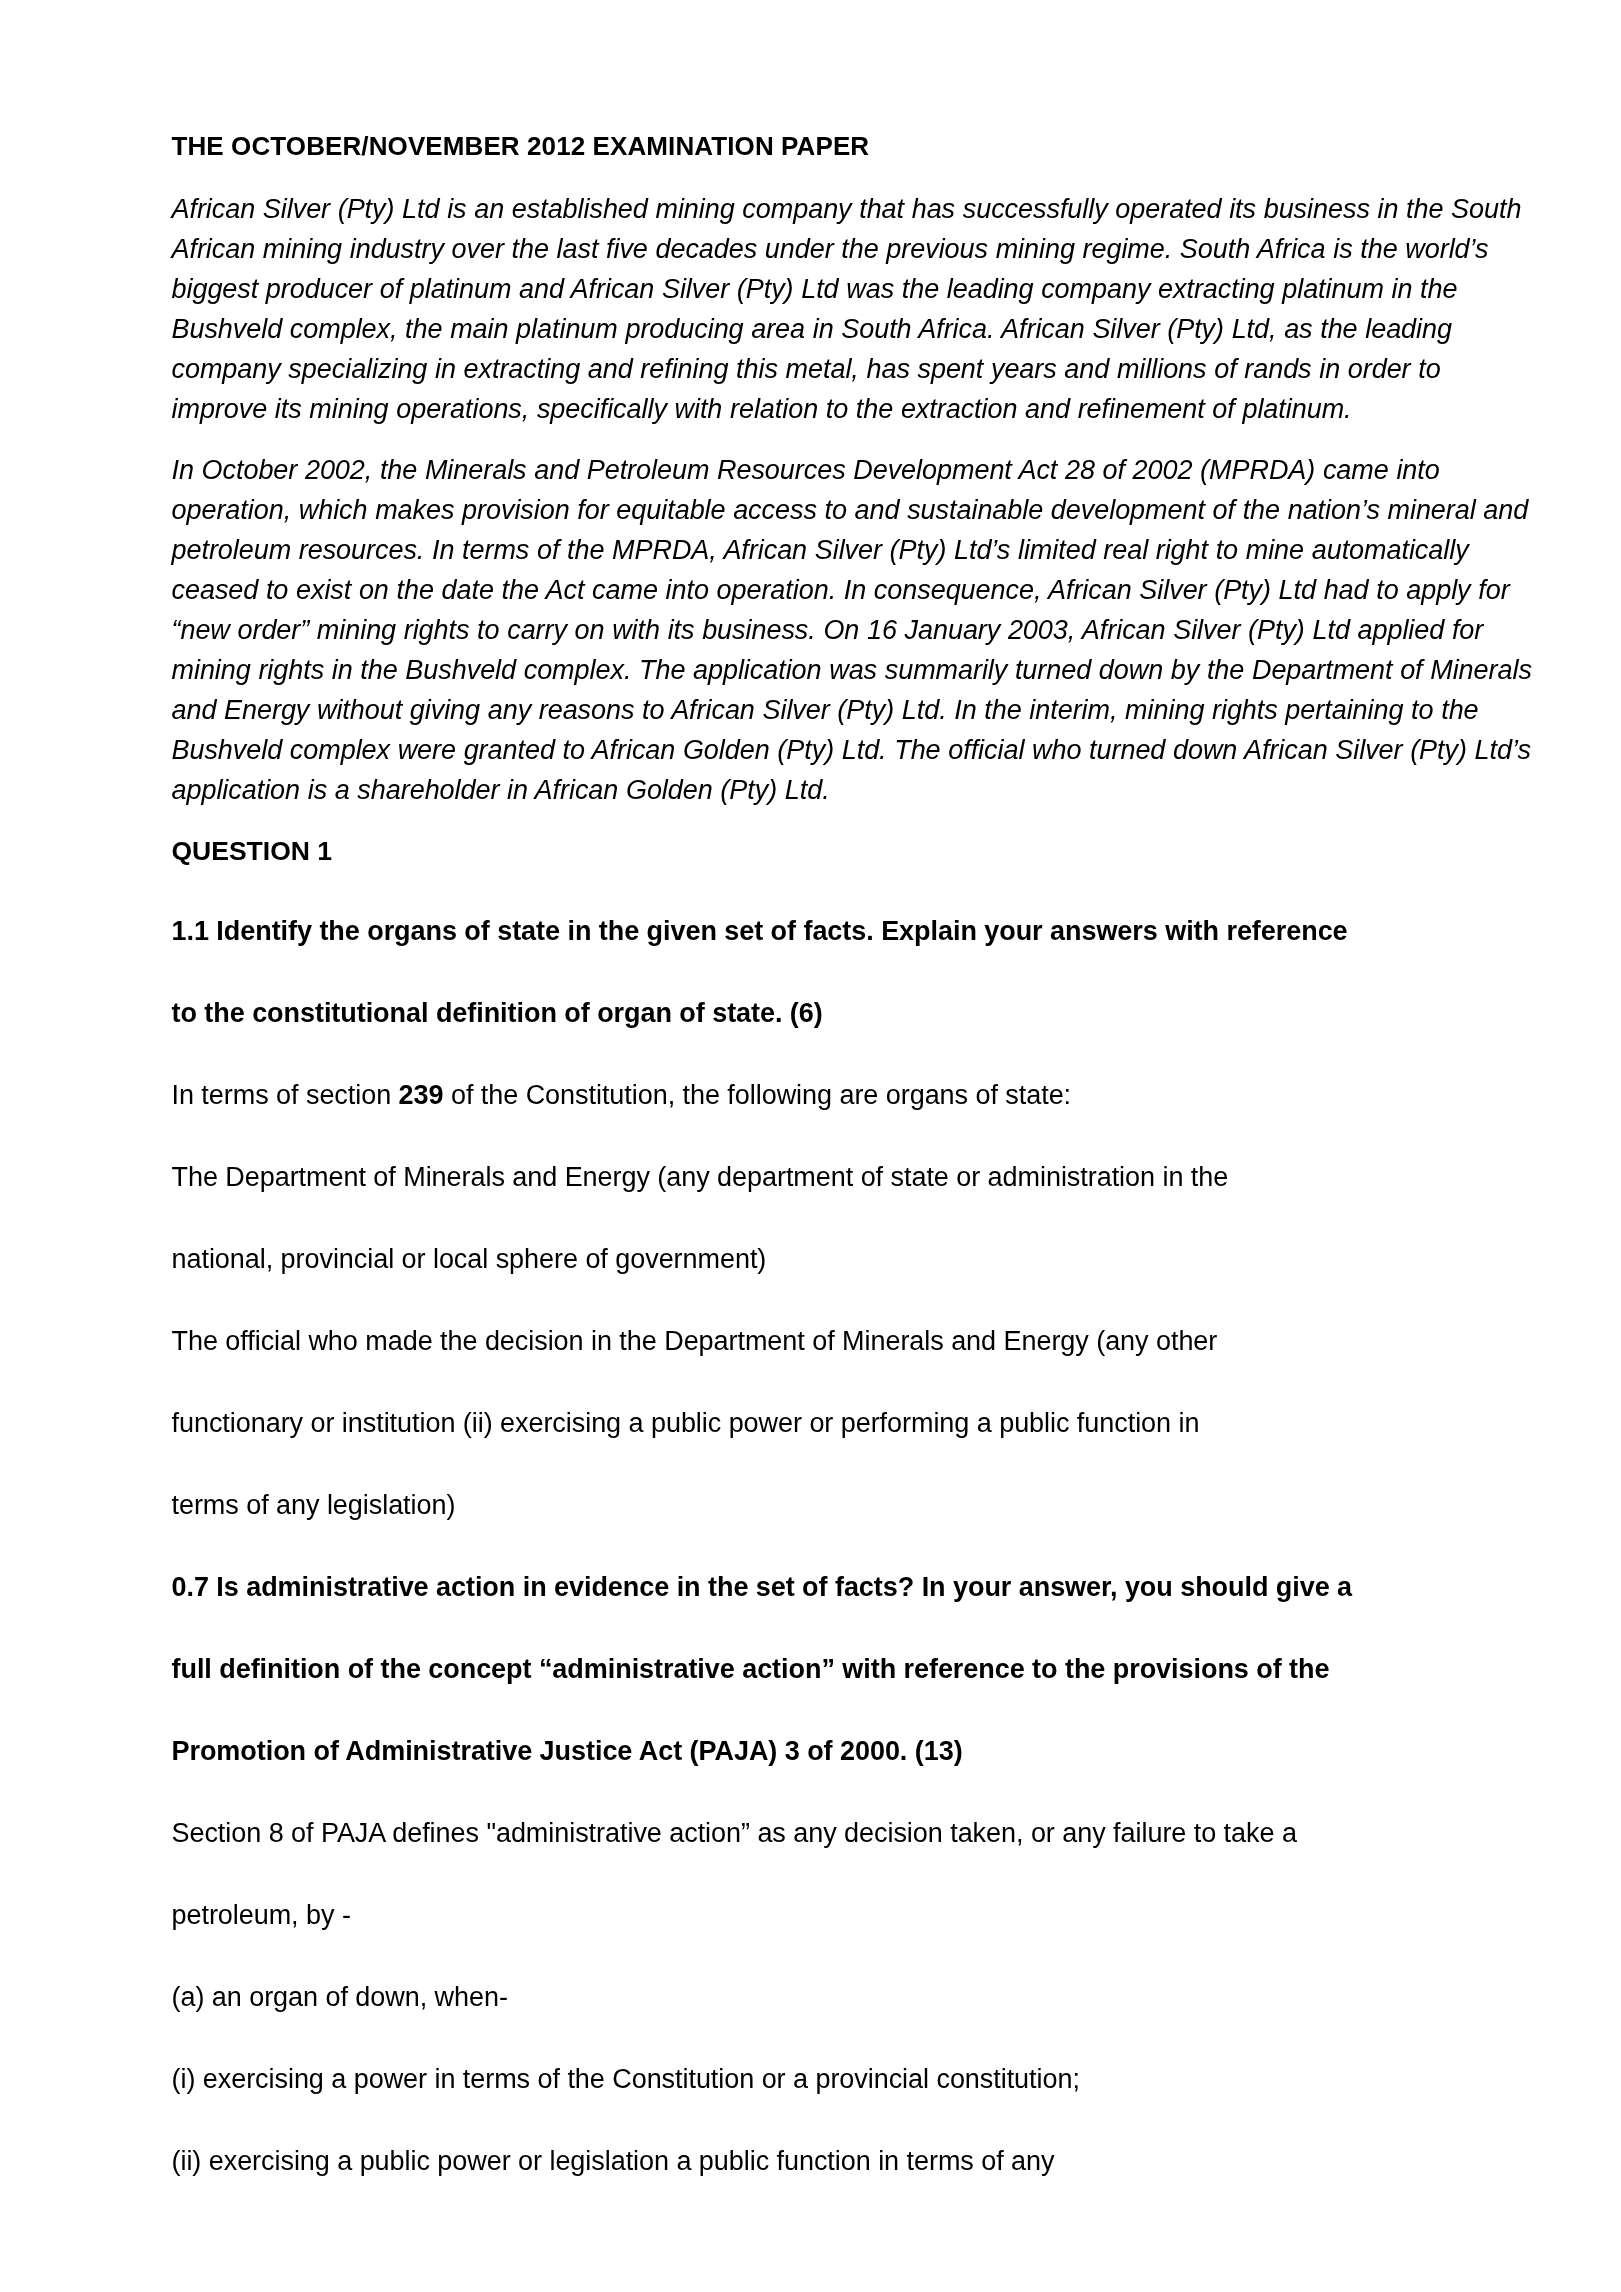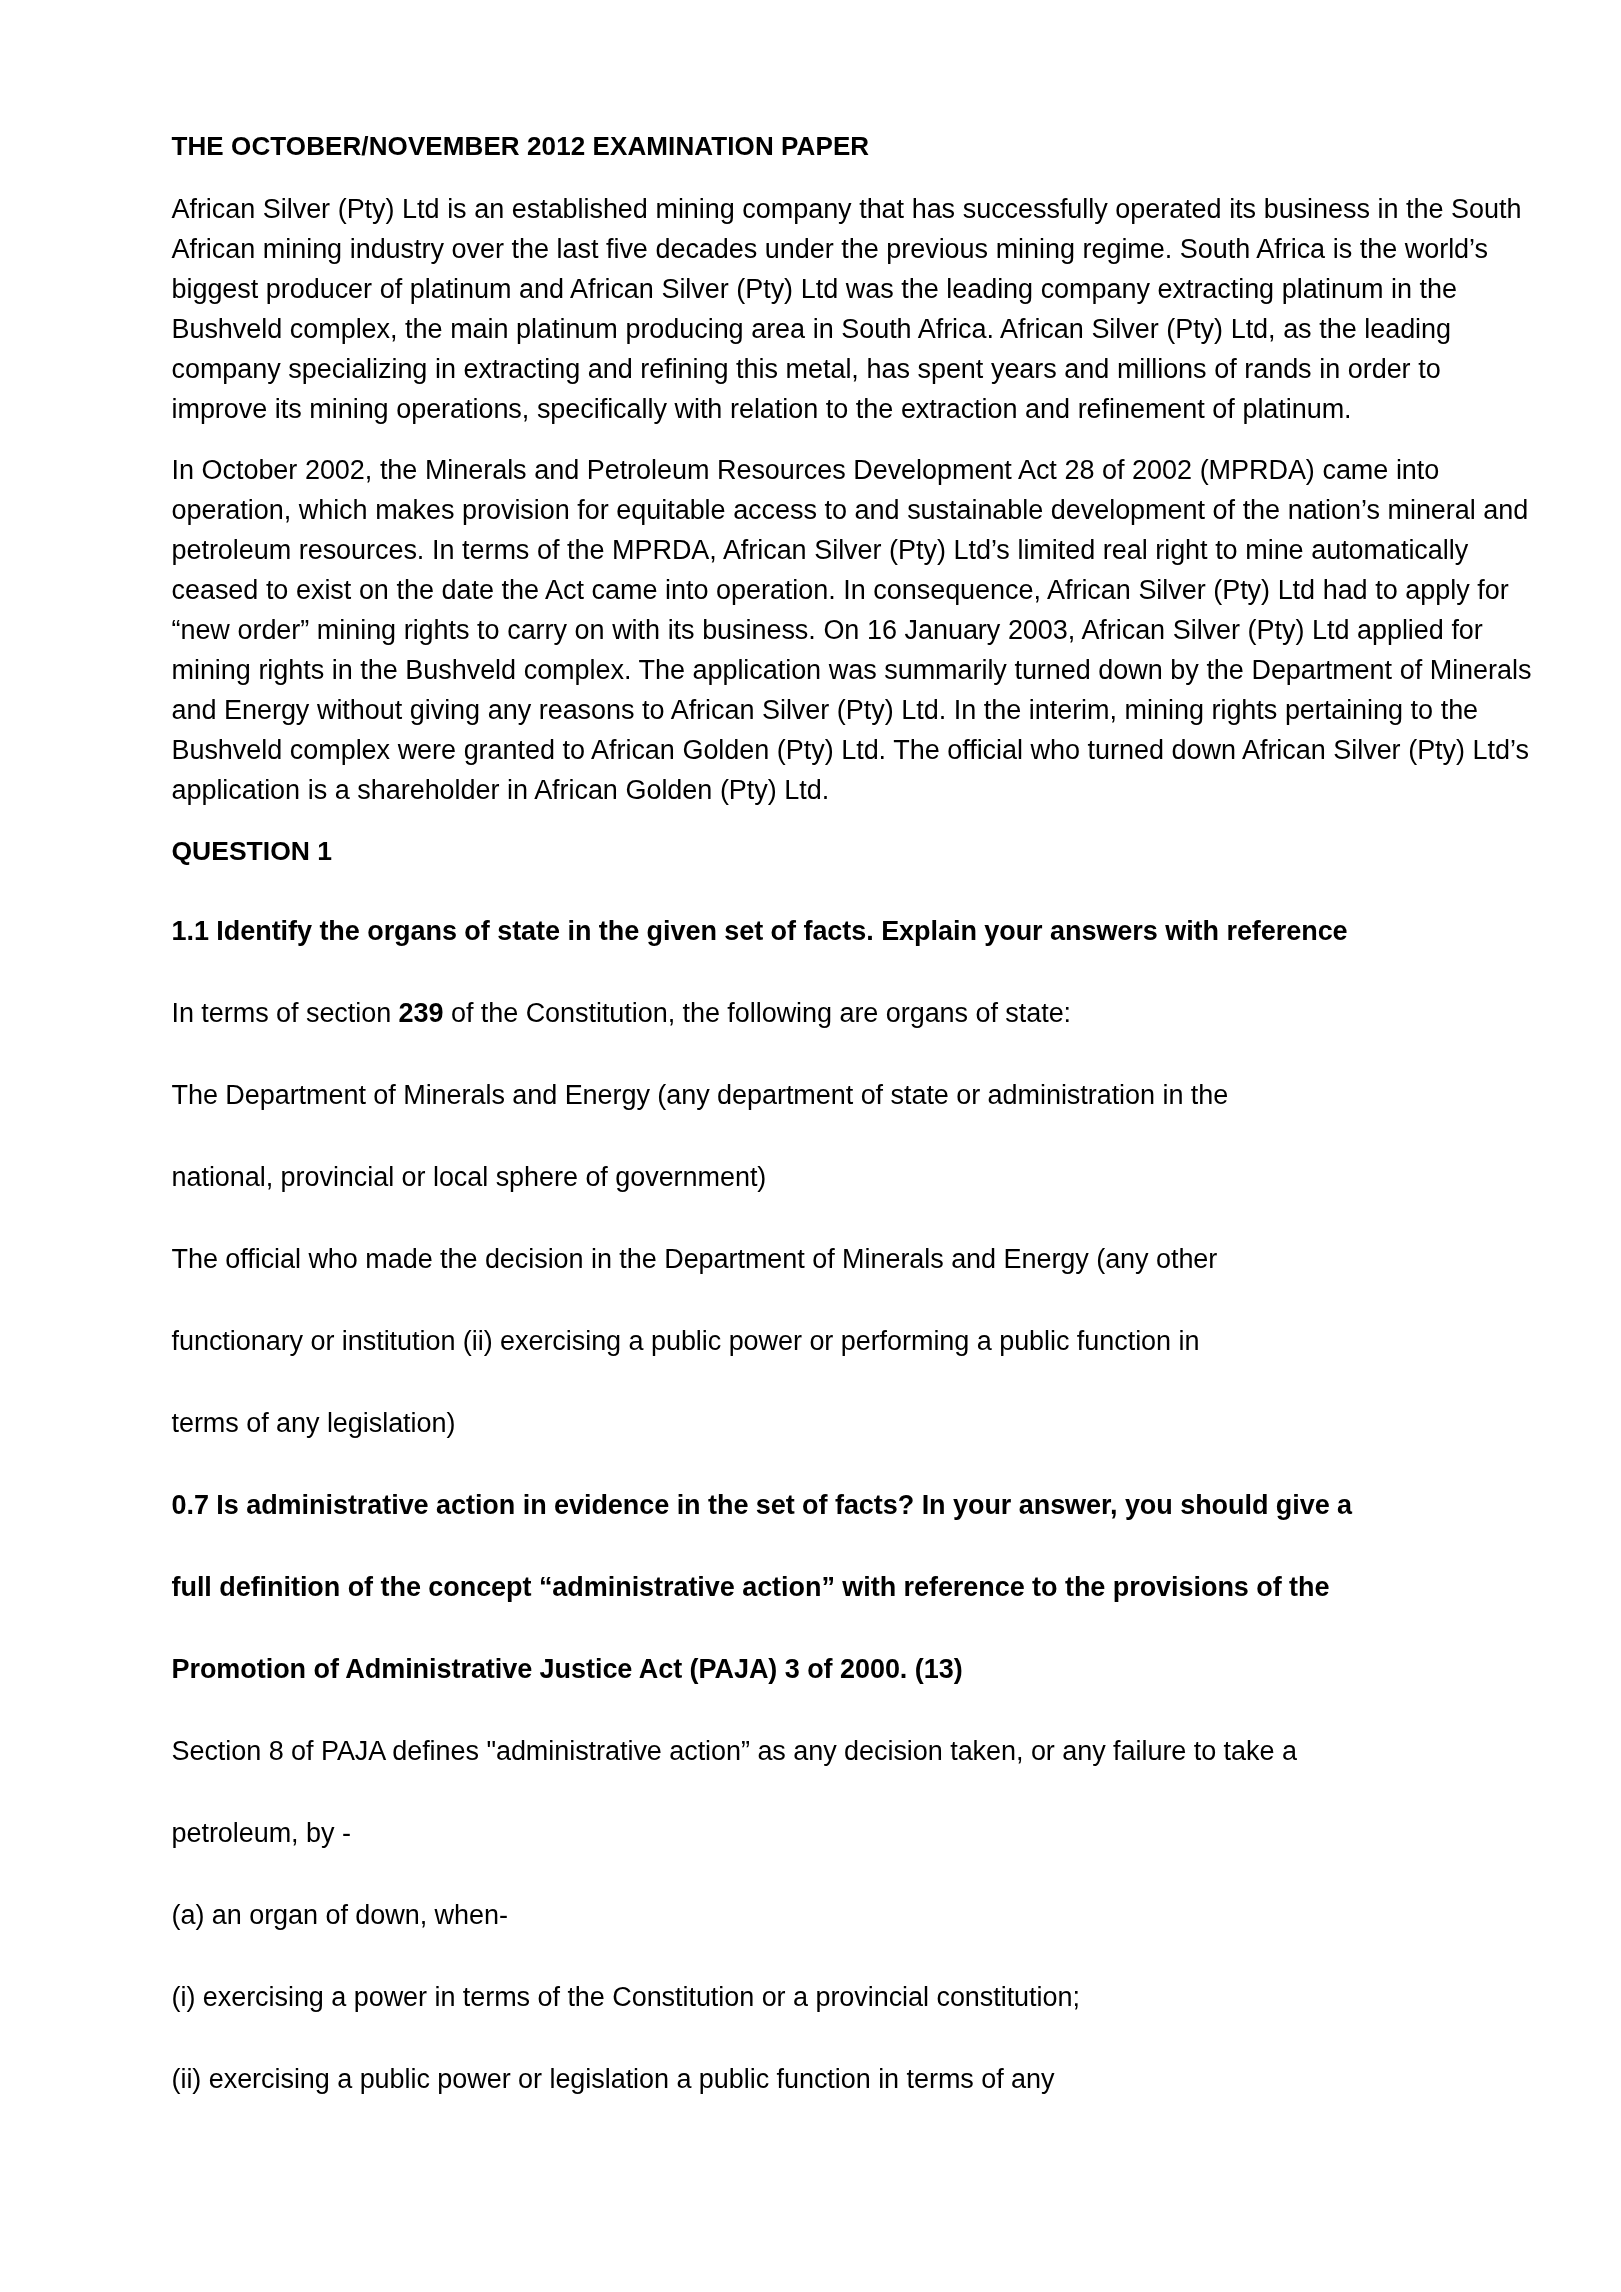--- a/index.html
+++ b/index.html
@@ -29,20 +29,21 @@
     width: 1362px;
   }
   
   p.para {
     margin: 0 0 21.6px 0;
     font-size: 27px;
     line-height: 40px;
     letter-spacing: -0.05px;
     text-align: left;
     word-spacing: 0.2px;
+    font-style: italic;
   }
   
   p.title {
     margin: 0 0 23.5px 0;
     font-size: 26px;
     line-height: 37px;
     font-weight: bold;
     letter-spacing: 0.1px;
   }
   
@@ -72,20 +73,21 @@
 
     <p class="title">THE OCTOBER/NOVEMBER 2012 EXAMINATION PAPER</p>
 
     <p class="para">African Silver (Pty) Ltd is an established mining company that has successfully operated its business in the South African mining industry over the last five decades under the previous mining regime. South Africa is the world’s biggest producer of platinum and African Silver (Pty) Ltd was the leading company extracting platinum in the Bushveld complex, the main platinum producing area in South Africa. African Silver (Pty) Ltd, as the leading company specializing in extracting and refining this metal, has spent years and millions of rands in order to improve its mining operations, specifically with relation to the extraction and refinement of platinum.</p>
 
     <p class="para">In October 2002, the Minerals and Petroleum Resources Development Act 28 of 2002 (MPRDA) came into operation, which makes provision for equitable access to and sustainable development of the nation’s mineral and petroleum resources. In terms of the MPRDA, African Silver (Pty) Ltd’s limited real right to mine automatically ceased to exist on the date the Act came into operation. In consequence, African Silver (Pty) Ltd had to apply for “new order” mining rights to carry on with its business. On 16 January 2003, African Silver (Pty) Ltd applied for mining rights in the Bushveld complex. The application was summarily turned down by the Department of Minerals and Energy without giving any reasons to African Silver (Pty) Ltd. In the interim, mining rights pertaining to the Bushveld complex were granted to African Golden (Pty) Ltd. The official who turned down African Silver (Pty) Ltd’s application is a shareholder in African Golden (Pty) Ltd.</p>
 
     <p class="qhead">QUESTION 1</p>
 
     <p class="dbl bold">1.1 Identify the organs of state in the given set of facts. Explain your answers with reference</p>
+    <p class="dbl bold">to the constitutional definition of organ of state. (6)</p>
 
     <p class="dbl"><span>In terms of section </span><span class="strong">239</span><span> of the Constitution, the following are organs of state:</span></p>
 
     <p class="dbl">The Department of Minerals and Energy (any department of state or administration in the</p>
     <p class="dbl">national, provincial or local sphere of government)</p>
     <p class="dbl">The official who made the decision in the Department of Minerals and Energy (any other</p>
     <p class="dbl">functionary or institution (ii) exercising a public power or performing a public function in</p>
     <p class="dbl">terms of any legislation)</p>
 
     <p class="dbl bold">0.7 Is administrative action in evidence in the set of facts? In your answer, you should give a</p>

